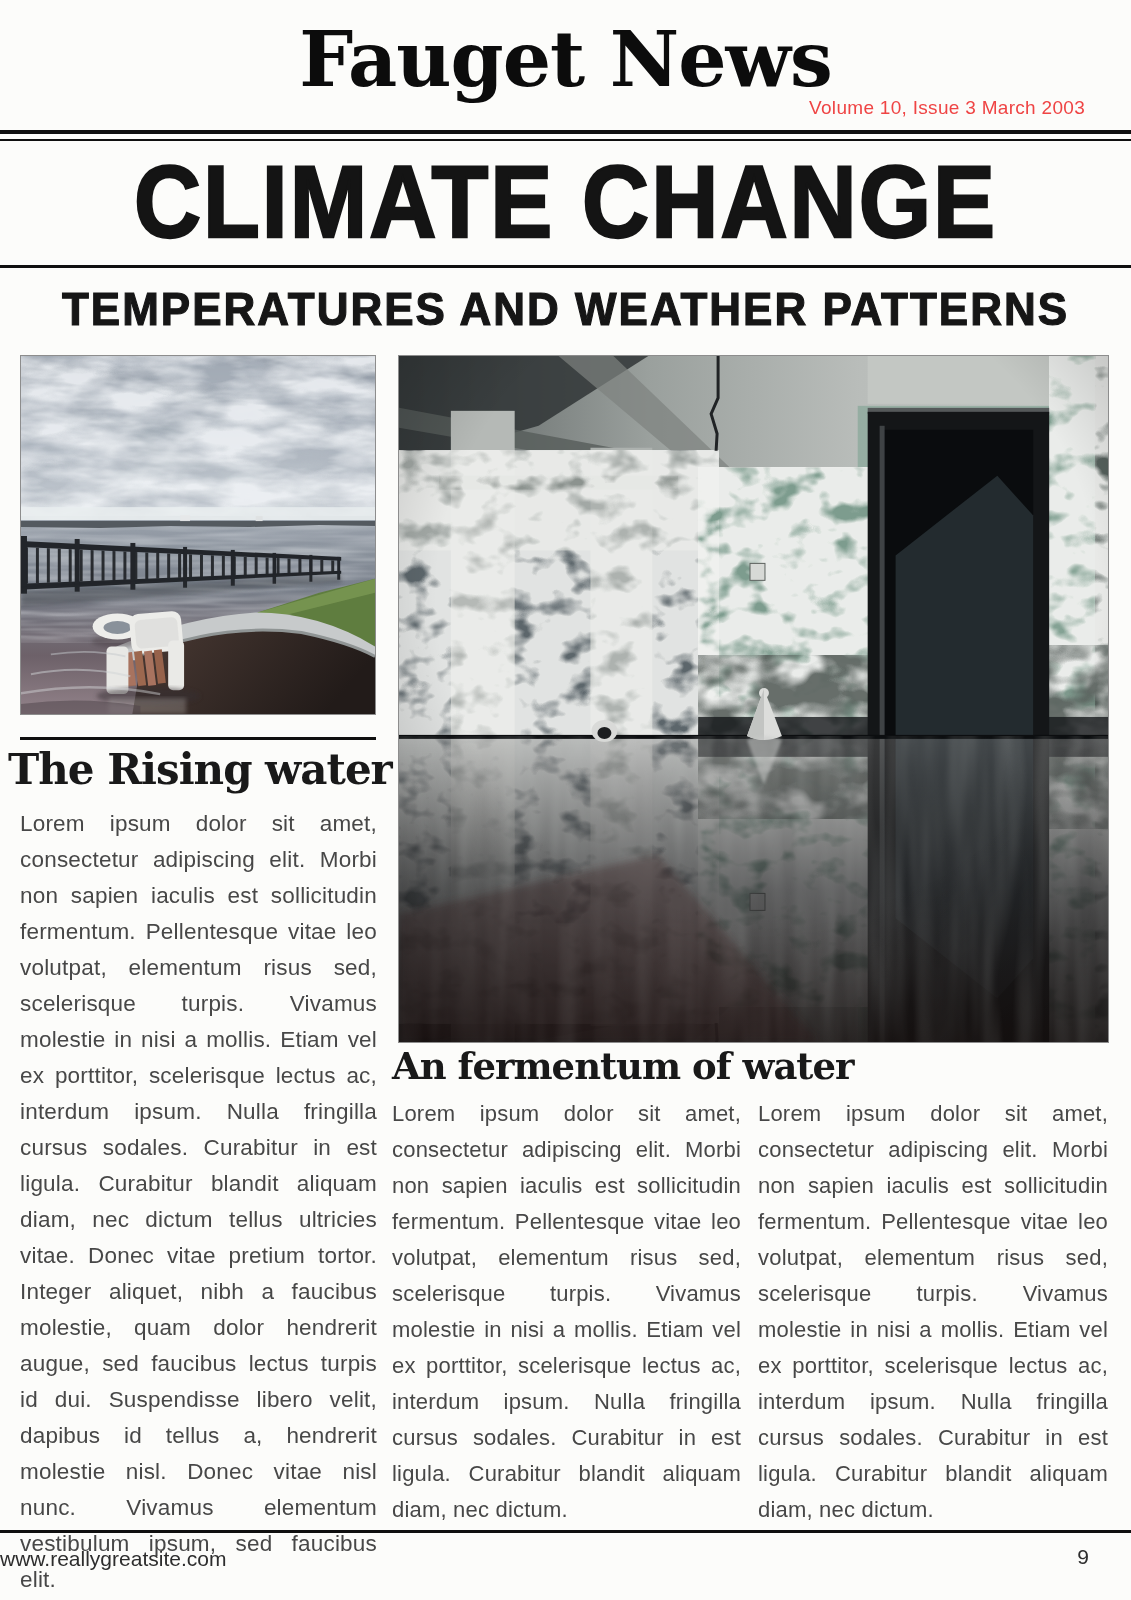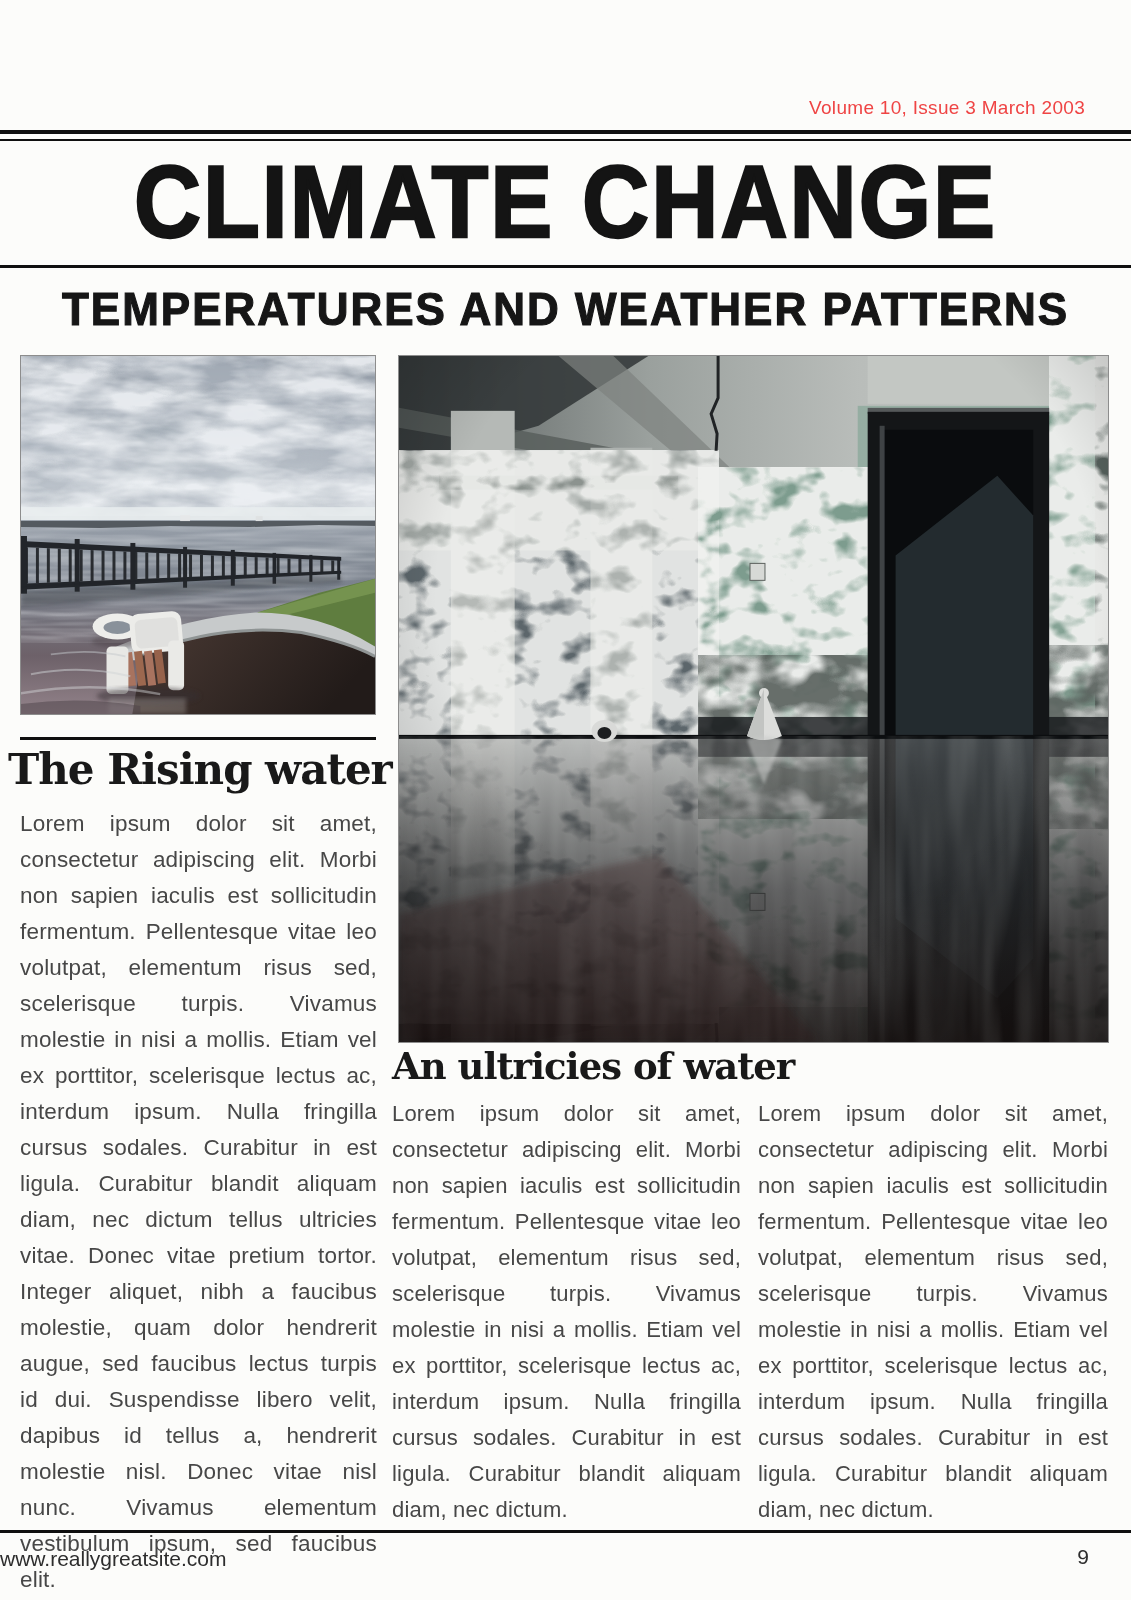--- a/index.html
+++ b/index.html
@@ -39,20 +39,21 @@
   .col-right{left:758px;top:1096px;width:350px;font-size:22px;}
   
   .footer-site{position:absolute;top:1547px;left:0;width:100%;text-align:left;font-size:21px;color:#2d2d2d;}
   .footer-page{position:absolute;top:1545px;right:42px;font-size:21px;color:#2d2d2d;}
 </style>
 </head>
 <body>
 
 <div class="page">
 
+  <div class="masthead-title">Fauget News</div>
   <div class="issue-info">Volume 10, Issue 3 March 2003</div>
   <div class="rule rule-a"></div>
   <div class="rule rule-b"></div>
 
   <div class="headline">CLIMATE CHANGE</div>
   <div class="rule rule-mid"></div>
   <div class="subheadline">TEMPERATURES AND WEATHER PATTERNS</div>
 
   <div class="photo photo-left" aria-label="Flooded riverside promenade with a partly submerged bench and railing under a cloudy sky">
     <svg viewBox="0 0 356 360" preserveAspectRatio="none">
@@ -230,21 +231,21 @@
         <ellipse cx="206" cy="396" rx="12" ry="9" fill="#b9bab8" opacity="0.35" filter="url(#fblur2)"></ellipse>
       </g>
       <rect x="0" y="0" width="711" height="688" fill="url(#rvig)"></rect>
     </svg>
   </div>
 
   <div class="col-rule"></div>
   <div class="article-heading h-rising">The Rising water</div>
   <div class="body-text col-left">Lorem ipsum dolor sit amet, consectetur adipiscing elit. Morbi non sapien iaculis est sollicitudin fermentum. Pellentesque vitae leo volutpat, elementum risus sed, scelerisque turpis. Vivamus molestie in nisi a mollis. Etiam vel ex porttitor, scelerisque lectus ac, interdum ipsum. Nulla fringilla cursus sodales. Curabitur in est ligula. Curabitur blandit aliquam diam, nec dictum tellus ultricies vitae. Donec vitae pretium tortor. Integer aliquet, nibh a faucibus molestie, quam dolor hendrerit augue, sed faucibus lectus turpis id dui. Suspendisse libero velit, dapibus id tellus a, hendrerit molestie nisl. Donec vitae nisl nunc. Vivamus elementum vestibulum ipsum, sed faucibus elit.</div>
 
-  <div class="article-heading h-overflow">An ultricies of water</div>
+  <div class="article-heading h-overflow">An fermentum of water</div>
   <div class="body-text col-mid">Lorem ipsum dolor sit amet, consectetur adipiscing elit. Morbi non sapien iaculis est sollicitudin fermentum. Pellentesque vitae leo volutpat, elementum risus sed, scelerisque turpis. Vivamus molestie in nisi a mollis. Etiam vel ex porttitor, scelerisque lectus ac, interdum ipsum. Nulla fringilla cursus sodales. Curabitur in est ligula. Curabitur blandit aliquam diam, nec dictum.</div>
   <div class="body-text col-right">Lorem ipsum dolor sit amet, consectetur adipiscing elit. Morbi non sapien iaculis est sollicitudin fermentum. Pellentesque vitae leo volutpat, elementum risus sed, scelerisque turpis. Vivamus molestie in nisi a mollis. Etiam vel ex porttitor, scelerisque lectus ac, interdum ipsum. Nulla fringilla cursus sodales. Curabitur in est ligula. Curabitur blandit aliquam diam, nec dictum.</div>
 
   <div class="rule rule-footer"></div>
   <div class="footer-site">www.reallygreatsite.com</div>
   <div class="footer-page">9</div>
 
 </div>
 
 </body></html>

